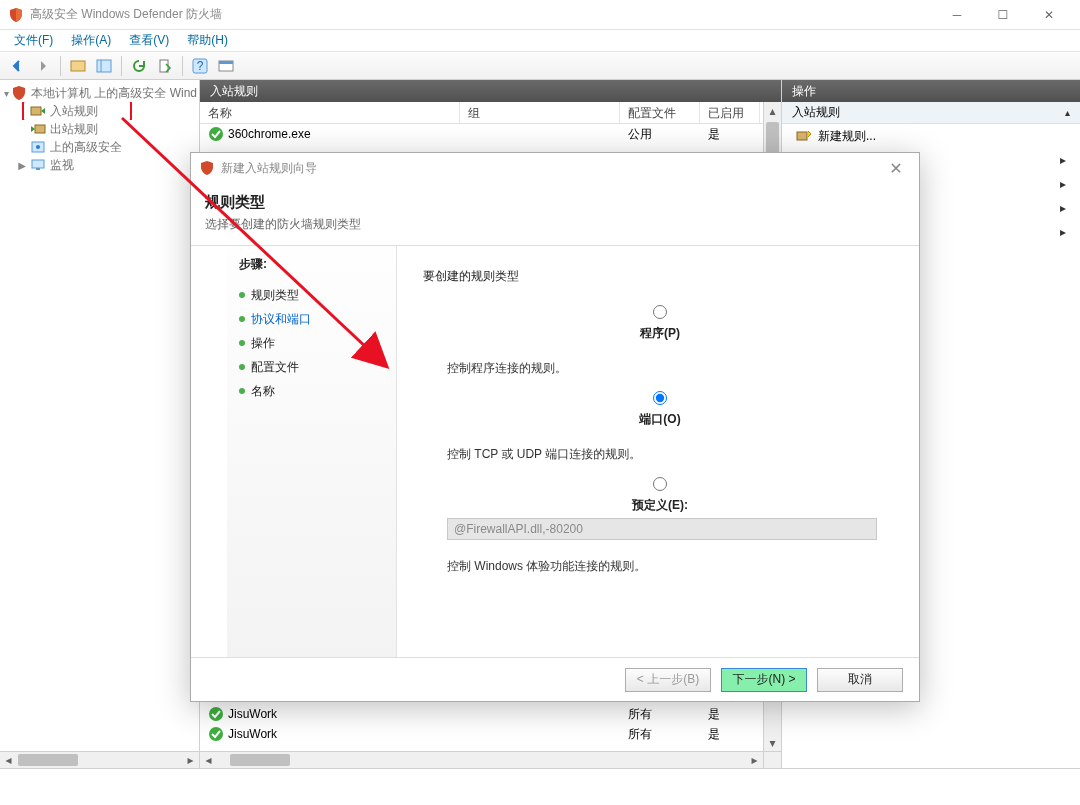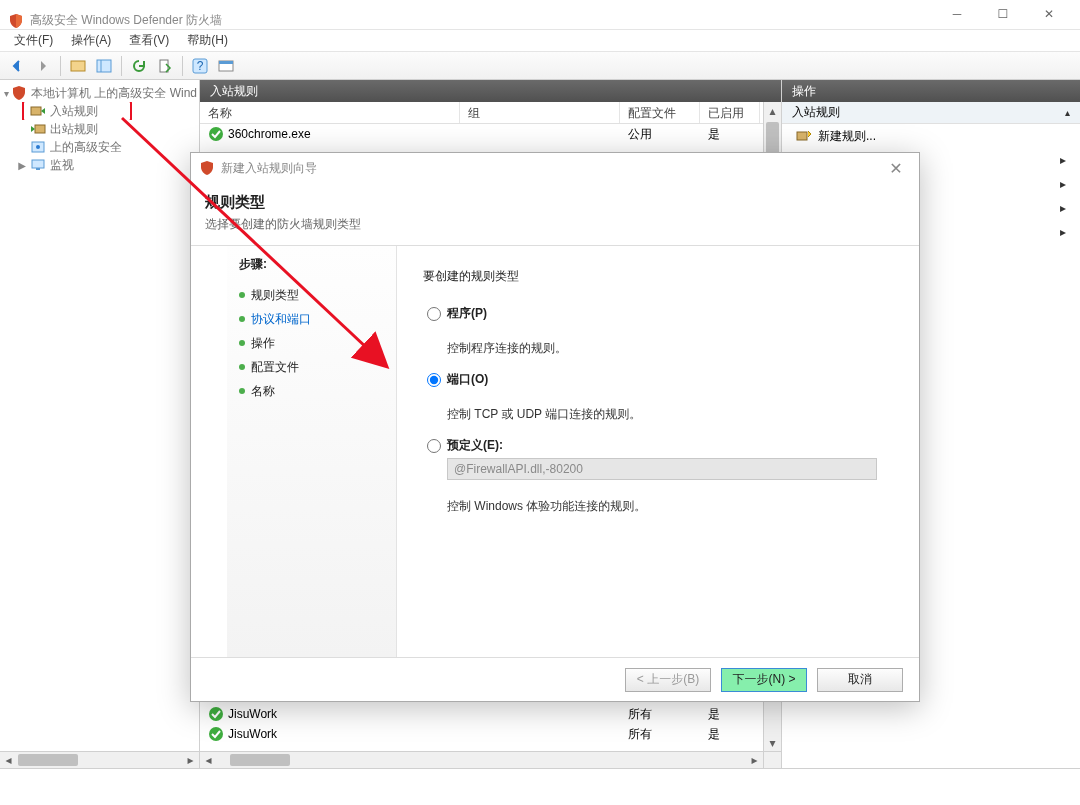--- a/index.html
+++ b/index.html
@@ -1,27 +1,27 @@
 <!DOCTYPE html>
 <html><head>
 <meta charset="utf-8">
 <style>
 * { box-sizing: border-box; margin: 0; padding: 0; font-family: "Microsoft YaHei", "Segoe UI", Tahoma, sans-serif; font-size: 12px; }
 body { background: #fff; width: 1080px; height: 805px; overflow: hidden; position: relative; }
 
 
-.titlebar { height: 30px; background: #fff; border-bottom: 1px solid #e5e5e5; display: flex; align-items: flex-end; padding: 0 8px; color: #888; }
+.titlebar { height: 30px; background: #fff; border-bottom: 1px solid #e5e5e5; display: flex; align-items: center; padding: 0 8px; color: #888; }
 .titlebar .shield-icon { width: 16px; height: 16px; margin-right: 6px; }
 .titlebar .title { flex: 1; }
 .win-controls { display: flex; }
 .win-controls .wc { width: 46px; height: 30px; display: flex; align-items: center; justify-content: center; color: #666; }
 
 
 .menubar { height: 22px; display: flex; align-items: center; padding: 0 6px; gap: 2px; border-bottom: 1px solid #e5e5e5; }
-.menubar .menu-item { padding: 2px 8px; color: #404040; cursor: default; }
+.menubar .menu-item { padding: 2px 8px; color: #0369a1; cursor: default; }
 
 
 .toolbar { height: 28px; display: flex; align-items: center; padding: 2px 6px; border-bottom: 1px solid #d0d0d0; gap: 4px; background: linear-gradient(#fcfcfc,#f1f1f1); }
 .tool-btn { width: 22px; height: 22px; display: flex; align-items: center; justify-content: center; border: 1px solid transparent; border-radius: 2px; }
 .tool-sep { width: 1px; height: 20px; background: #ccc; margin: 0 2px; }
 
 
 .main { display: flex; height: 688px; }
 .tree-pane { width: 200px; border-right: 1px solid #d0d0d0; padding: 4px 2px; overflow: hidden; position: relative; }
 .tree-row { display: flex; align-items: center; height: 18px; padding: 0 2px; white-space: nowrap; overflow: hidden; }
@@ -80,21 +80,21 @@
 .dialog .dlg-body { flex: 1; display: flex; padding-left: 36px; }
 .dialog .steps { width: 170px; background: linear-gradient(#fefefe,#f3f3f3); border-right: 1px solid #e3e3e3; padding: 10px 0 0 12px; }
 .dialog .steps .steps-title { font-weight: 600; color: #222; margin-bottom: 10px; }
 .dialog .steps .step { display: flex; align-items: center; height: 24px; gap: 6px; }
 .dialog .steps .step .dot { width: 6px; height: 6px; border-radius: 50%; background: #4cae4c; }
 .dialog .steps .step.active .lbl { color: #0066cc; }
 .dialog .steps .step .lbl { color: #222; }
 .dialog .content { flex: 1; padding: 22px 26px; color: #222; }
 .dialog .content .question { margin-bottom: 20px; }
 .dialog .opt { margin-bottom: 14px; padding-left: 4px; }
-.dialog .opt label { display: flex; align-items: center; gap: 6px; }
+.dialog .opt label { display: flex; align-items: center; gap: 6px; flex-direction: column; }
 .dialog .opt input[type=radio] { width: 14px; height: 14px; }
 .dialog .opt .opt-title { font-weight: 600; }
 .dialog .opt .opt-desc { padding-left: 20px; margin-top: 18px; color: #333; }
 .dialog .opt .predef-box { margin: 4px 0 4px 20px; height: 22px; width: 430px; background: #e6e6e6; border: 1px solid #c8c8c8; color: #8a8a8a; padding: 2px 6px; display: flex; align-items: center; font-family: "SimSun", monospace; }
 .dialog .dlg-buttons { height: 44px; display: flex; align-items: center; justify-content: flex-end; gap: 10px; padding: 0 16px; border-top: 1px solid #ddd; }
 .dialog .btn { min-width: 86px; height: 24px; border: 1px solid #adadad; background: linear-gradient(#fdfdfd,#e8e8e8); display: flex; align-items: center; justify-content: center; gap: 4px; color: #222; }
 .dialog .btn.disabled { color: #9a9a9a; }
 .dialog .btn.primary { border: 1px solid #3a8bd6; background: #86efac; }
 
 

